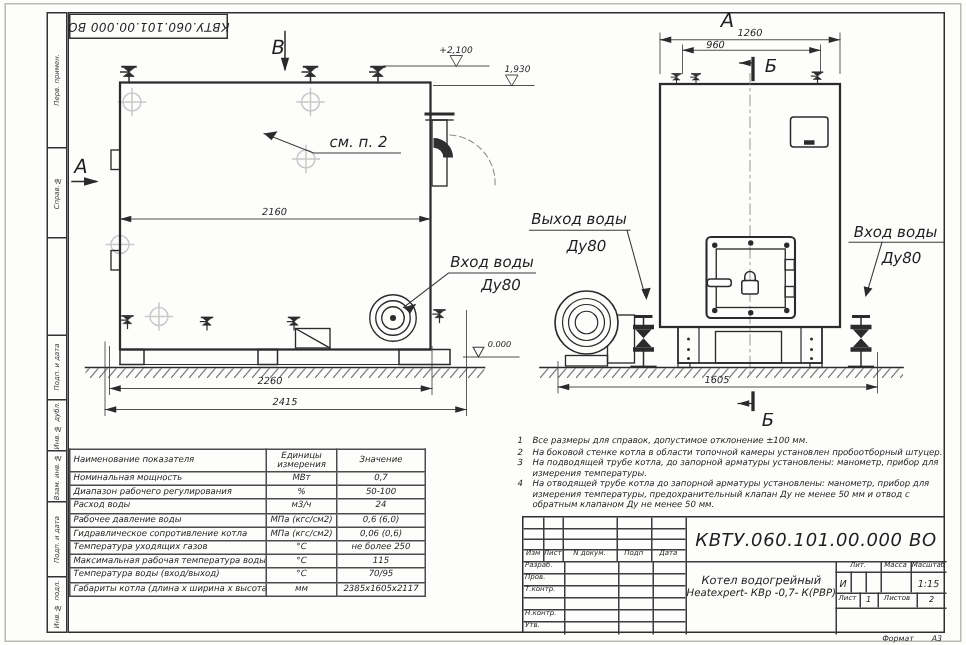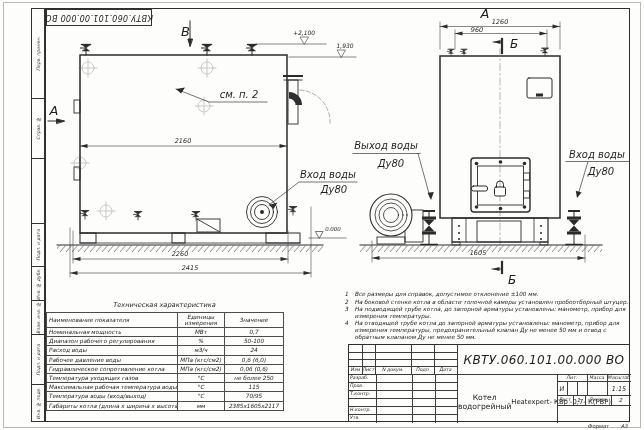--- a/index.html
+++ b/index.html
@@ -30,22 +30,22 @@
   .note{display:flex;margin-bottom:1px;}
   .note .n{width:10px;flex:none;}
   
   .tb{left:348px;top:344px;width:282px;height:78px;border:1.5px solid #2e2e2e;background:#fdfdfc;}
   .tb .hl{position:absolute;height:1px;background:#3c3c3c;}
   .tb .vl{position:absolute;width:1px;background:#3c3c3c;}
   .tb .lab{position:absolute;font-style:italic;font-size:4.7px;line-height:1;white-space:nowrap;}
   .tb .cen{text-align:center;}
   .docnum{position:absolute;left:109px;top:0;width:172px;height:29px;display:flex;align-items:center;justify-content:center;
           font-style:italic;font-size:12px;letter-spacing:.4px;white-space:nowrap;}
-  .prod{position:absolute;left:109px;top:30px;width:99px;height:47px;display:flex;flex-direction:row;
-        align-items:center;justify-content:flex-start;padding-top:7px;text-align:center;}
+  .prod{position:absolute;left:109px;top:30px;width:99px;height:47px;display:flex;flex-direction:column;
+        align-items:center;justify-content:flex-start;padding-top:7px;font-style:italic;text-align:center;}
   .prod .p1{font-size:7.6px;line-height:9px;}
   .prod .p2{font-size:6.8px;line-height:9px;white-space:nowrap;}
   .litval{position:absolute;font-style:italic;font-size:6.4px;text-align:center;}
   .logo{position:absolute;left:208px;top:61px;width:74px;height:16px;display:flex;align-items:center;justify-content:center;gap:2px;}
   .logo .bars{display:flex;flex-direction:column;gap:1px;}
   .logo .bars i{display:block;width:6px;height:2px;background:#111;}
   .logo .kv{font-weight:bold;font-size:10px;letter-spacing:.4px;color:#111;}
   .logo .co{font-size:3.6px;line-height:4px;color:#222;font-style:italic;}
   .fmt{left:500px;top:422.5px;width:131px;height:7px;display:flex;justify-content:flex-end;gap:12px;
        padding-right:3px;font-style:italic;font-size:5.2px;line-height:7px;}
@@ -369,21 +369,20 @@
           <line x1="502" y1="262" x2="502" y2="273" stroke="#2b2b2b" stroke-width="2.2"></line>
           <line x1="502" y1="269" x2="492" y2="269" stroke="#2b2b2b" stroke-width="0.8"></line>
           <use href="#aL" x="492" y="269"></use>
           <text x="512" y="284" font-size="12" text-anchor="middle">Б</text>
         </g>
       </g>
     </g>
   </svg>
 
   <div class="abs ttwrap">
-    <div class="tttitle">Техническая характеристика</div>
     <table class="tt">
       <colgroup>
           <col style="width:131px">
           <col style="width:47px">
           <col style="width:59px">
         </colgroup>
       <tbody>
           <tr>
         <th style="text-align:left">Наименование показателя</th>
         <th class="c"><span>Единицы</span><br><span>измерения</span></th>

